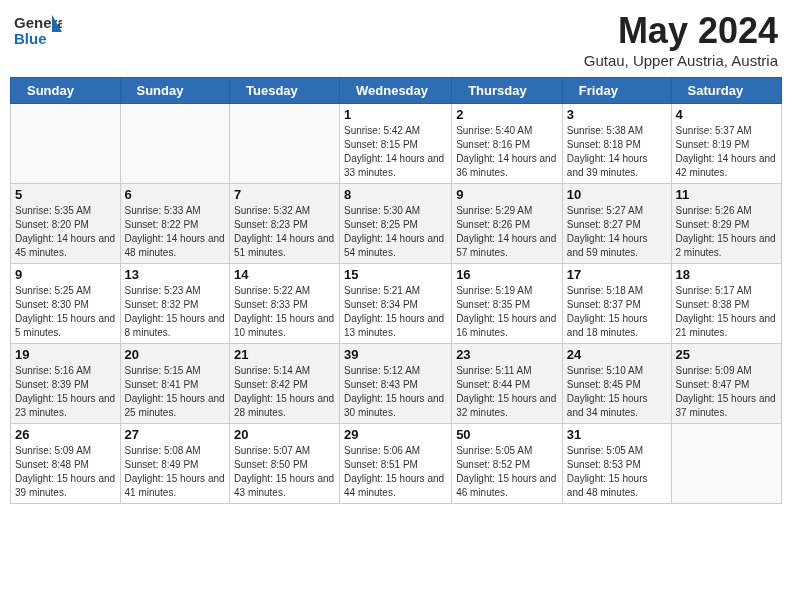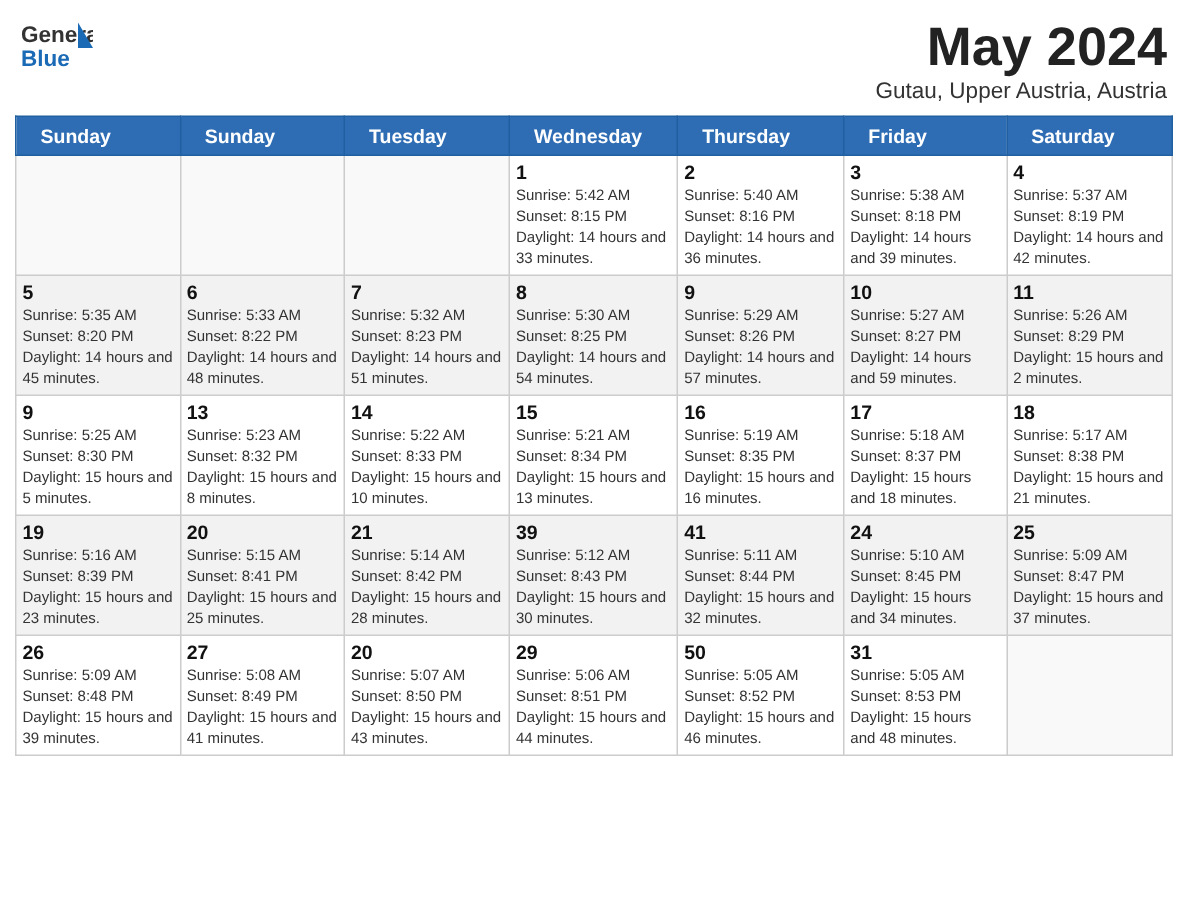--- a/index.html
+++ b/index.html
@@ -201,21 +201,21 @@
         </td>
         <td>
           <span class="day-num">21</span>
           <div class="day-info">Sunrise: 5:14 AM<br>Sunset: 8:42 PM<br>Daylight: 15 hours and 28 minutes.</div>
         </td>
         <td>
           <span class="day-num">39</span>
           <div class="day-info">Sunrise: 5:12 AM<br>Sunset: 8:43 PM<br>Daylight: 15 hours and 30 minutes.</div>
         </td>
         <td>
-          <span class="day-num">41</span>
+          <span class="day-num">23</span>
           <div class="day-info">Sunrise: 5:11 AM<br>Sunset: 8:44 PM<br>Daylight: 15 hours and 32 minutes.</div>
         </td>
         <td>
           <span class="day-num">24</span>
           <div class="day-info">Sunrise: 5:10 AM<br>Sunset: 8:45 PM<br>Daylight: 15 hours and 34 minutes.</div>
         </td>
         <td>
           <span class="day-num">25</span>
           <div class="day-info">Sunrise: 5:09 AM<br>Sunset: 8:47 PM<br>Daylight: 15 hours and 37 minutes.</div>
         </td>

